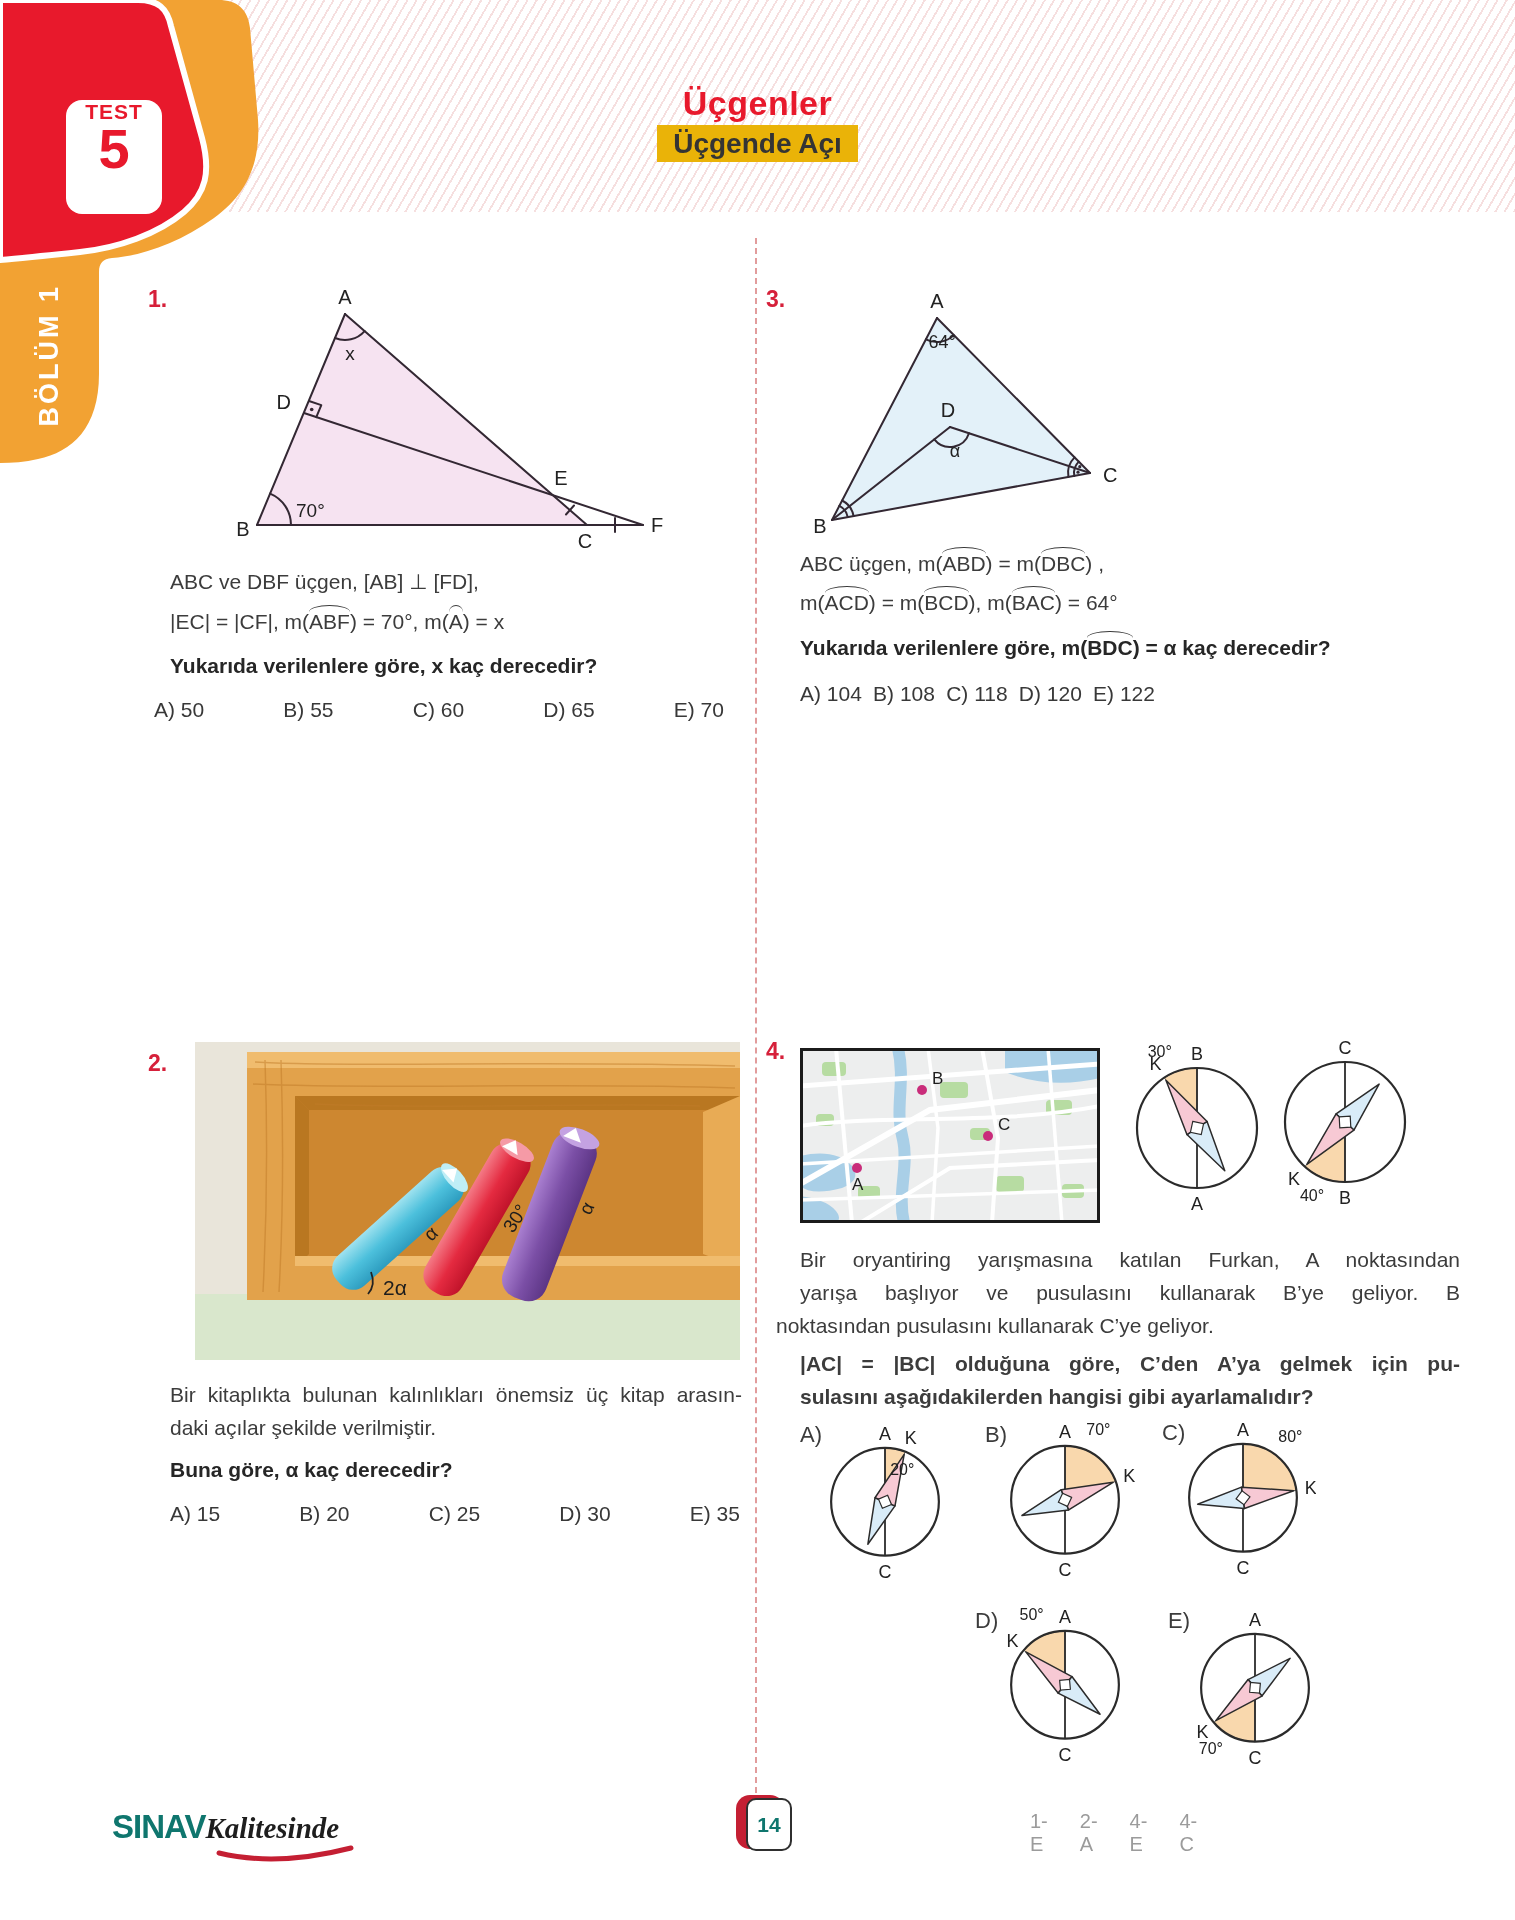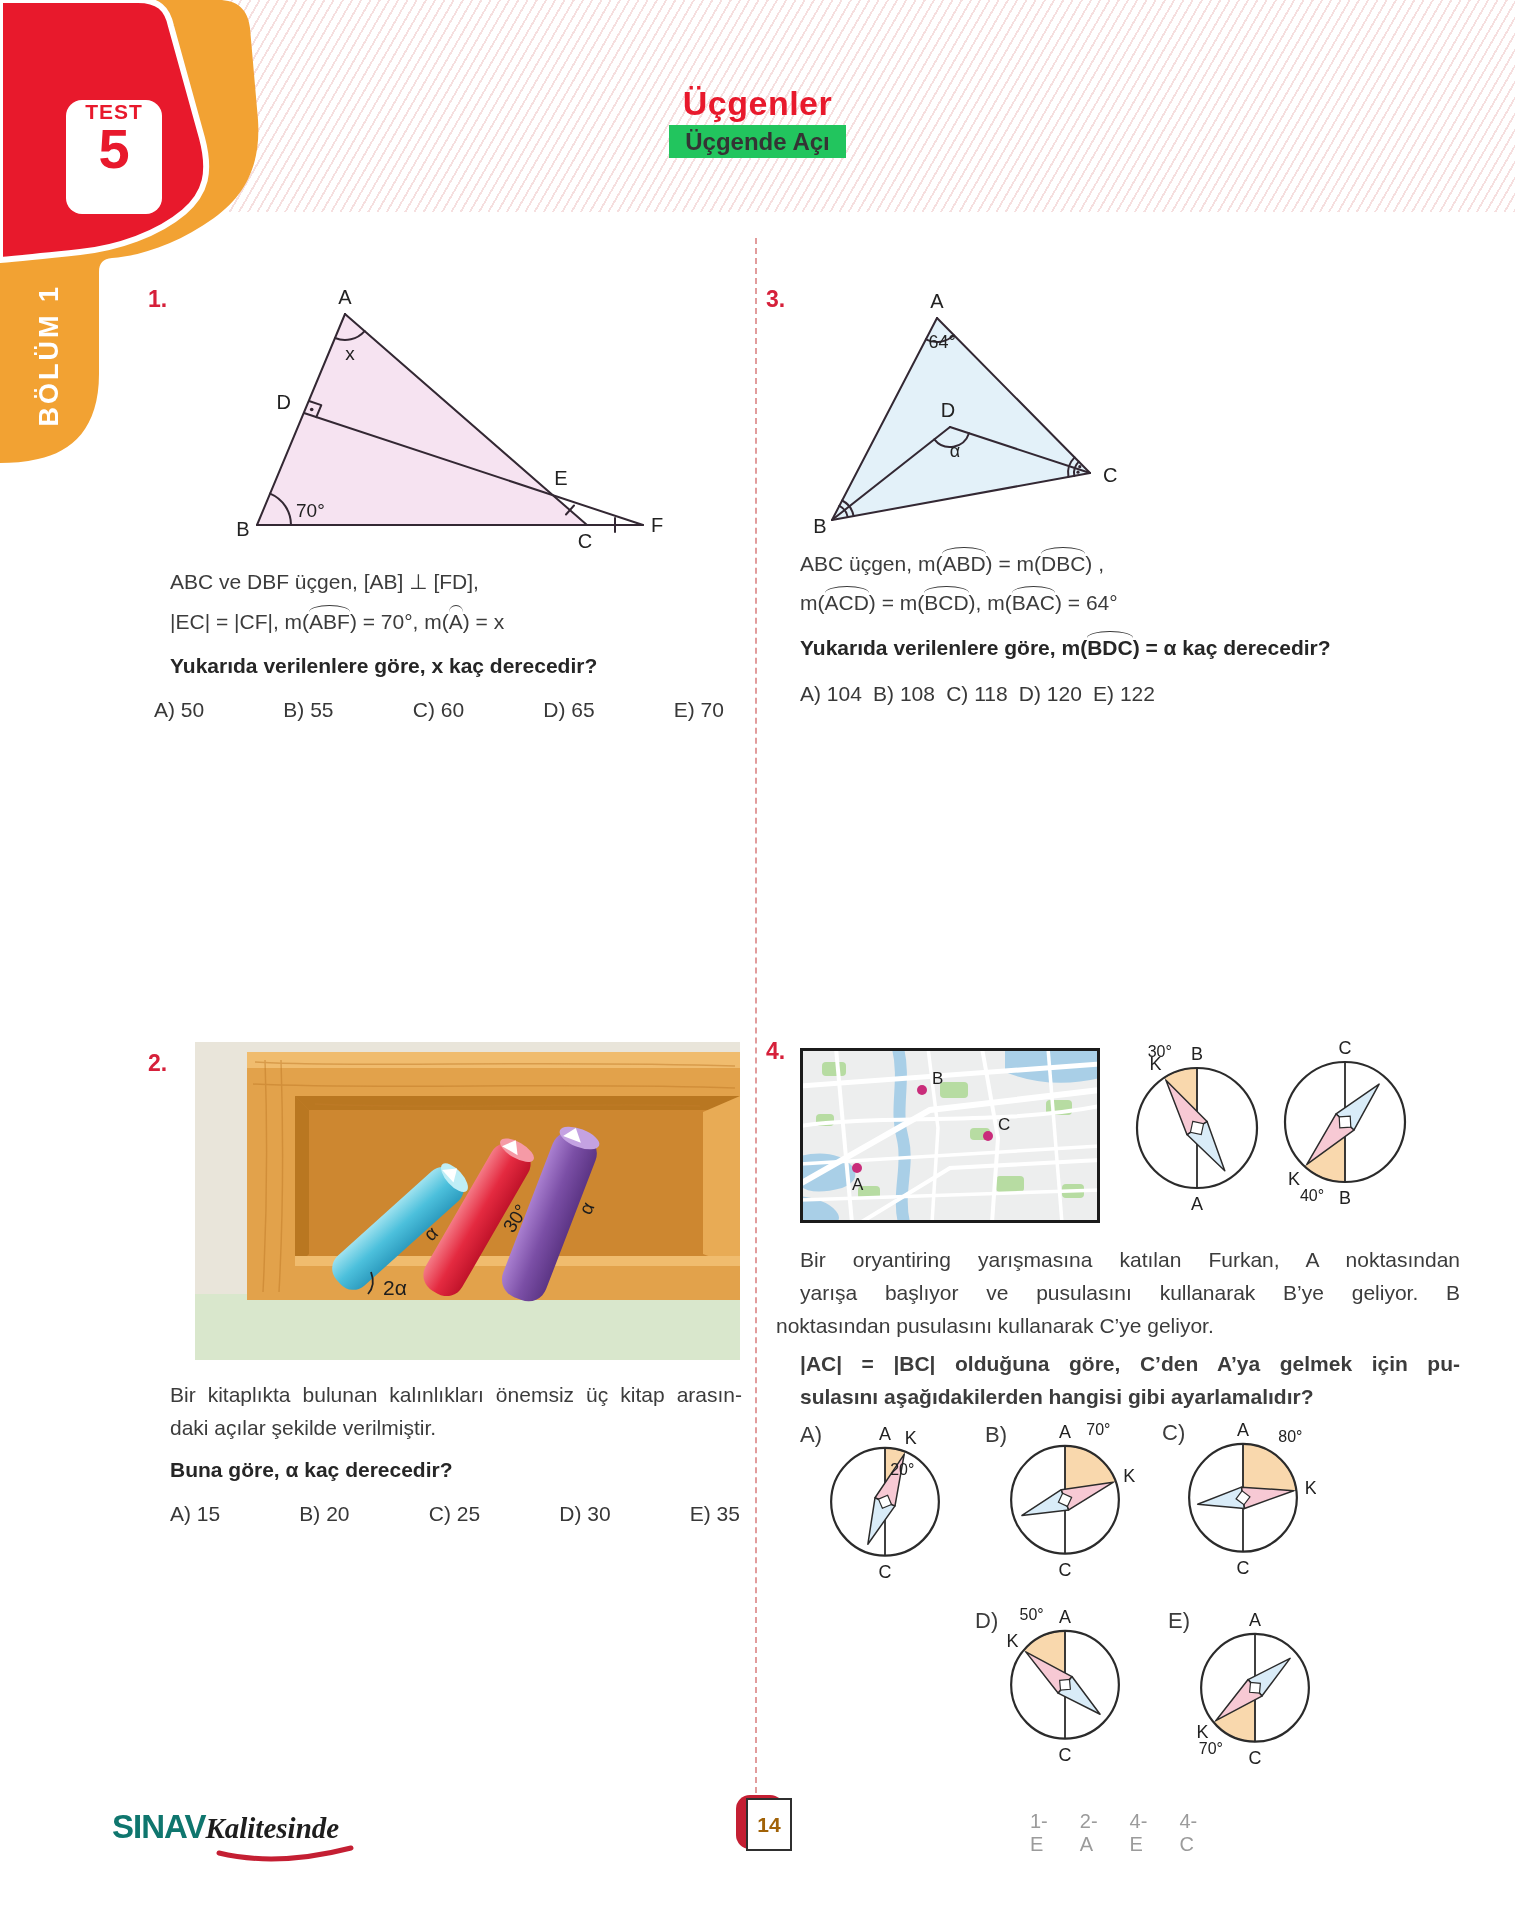--- a/index.html
+++ b/index.html
@@ -4,21 +4,21 @@
 <style>
   html,body{margin:0;padding:0;}
   body{width:1515px;height:1920px;position:relative;background:#ffffff;
        font-family:"Liberation Sans",sans-serif;color:#3c3c3c;overflow:hidden;}
   .abs{position:absolute;}
   .stripes{left:0;top:0;width:1515px;height:212px;
     background:repeating-linear-gradient(120deg,rgba(224,148,148,.30) 0 1.8px,rgba(255,255,255,0) 1.8px 8px);}
   .page-title{left:0;top:84px;width:1515px;text-align:center;font-size:34px;font-weight:800;
     color:#e8192c;letter-spacing:.5px;}
   .page-subtitle{left:0;top:128px;width:1515px;text-align:center;}
-  .page-subtitle span{background:#22c55e;padding:3px 16px;font-size:24px;font-weight:600;color:#343434;}
+  .page-subtitle span{background:#eab308;padding:3px 16px;font-size:28px;font-weight:600;color:#343434;}
   .test-badge{left:66px;top:100px;width:96px;height:114px;background:#fff;border-radius:16px;
     display:flex;flex-direction:column;align-items:center;justify-content:flex-start;z-index:5;}
   .test-badge .tl{font-size:21px;font-weight:800;color:#e8192c;letter-spacing:1px;}
   .test-badge .tn{font-size:56px;font-weight:800;color:#e8192c;line-height:.9;}
   .bolum-tab{left:6px;top:262px;width:86px;height:186px;display:flex;align-items:center;justify-content:center;z-index:4;}
   .bolum-tab span{writing-mode:vertical-rl;transform:rotate(180deg);color:#fff;font-size:27px;
     font-weight:800;letter-spacing:3px;}
   .divider{left:755px;top:238px;height:1555px;width:0;border-left:2px dashed #e29c9c;}
   .qno{position:absolute;font-size:23px;font-weight:700;color:#d6203a;}
   .line{position:absolute;font-size:21px;color:#3c3c3c;white-space:nowrap;line-height:1.15;}
@@ -28,22 +28,22 @@
   .hat::before{content:"";position:absolute;left:0;right:0;top:-5px;height:6px;
     border-top:1.9px solid #3a3a3a;border-radius:50% 50% 0 0 / 100% 100% 0 0;}
   .para{position:absolute;font-size:21px;color:#3c3c3c;line-height:1.16;}
   .jl{text-align:justify;text-align-last:justify;}
   .footer-logo{left:112px;top:1808px;display:flex;align-items:baseline;}
   .footer-logo .b1{font-size:33px;font-weight:900;color:#0f766e;letter-spacing:-1px;text-align:right;}
   .footer-logo .b2{font-family:"Liberation Serif",serif;font-style:italic;font-weight:700;
     font-size:29px;color:#1e1e1e;}
   .badge-red{left:736px;top:1795px;width:48px;height:54px;background:#c41f33;border-radius:14px;}
   .page-badge{left:746px;top:1798px;width:42px;height:49px;background:#fff;border:2px solid #2f2f2f;
-    border-radius:0;display:flex;align-items:center;justify-content:center;
-    font-size:21px;font-weight:700;color:#a16207;}
+    border-radius:10px;display:flex;align-items:center;justify-content:center;
+    font-size:21px;font-weight:700;color:#0f766e;}
   .answers{left:1030px;top:1810px;width:140px;display:flex;gap:32px;font-size:20px;color:#9b9b9b;}
   svg text{font-family:"Liberation Sans",sans-serif;}
 </style>
 </head>
 <body>
 
 <div class="abs stripes"></div>
 
 <svg class="abs" style="left:0;top:0;z-index:3" width="420" height="540" viewBox="0 0 420 540">
   <path d="M 0 0 L 218 0 C 238 0 248 10 250 28 L 258 120 C 261 165 245 196 214 218

